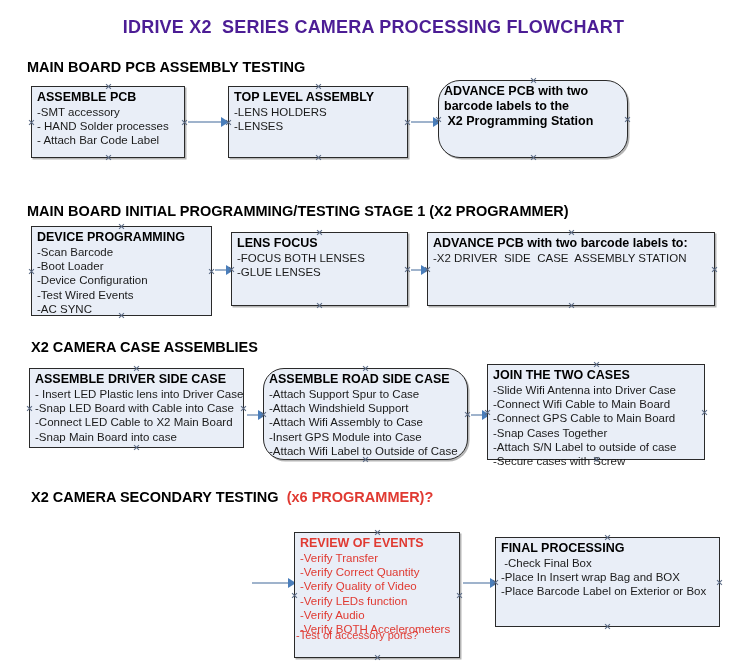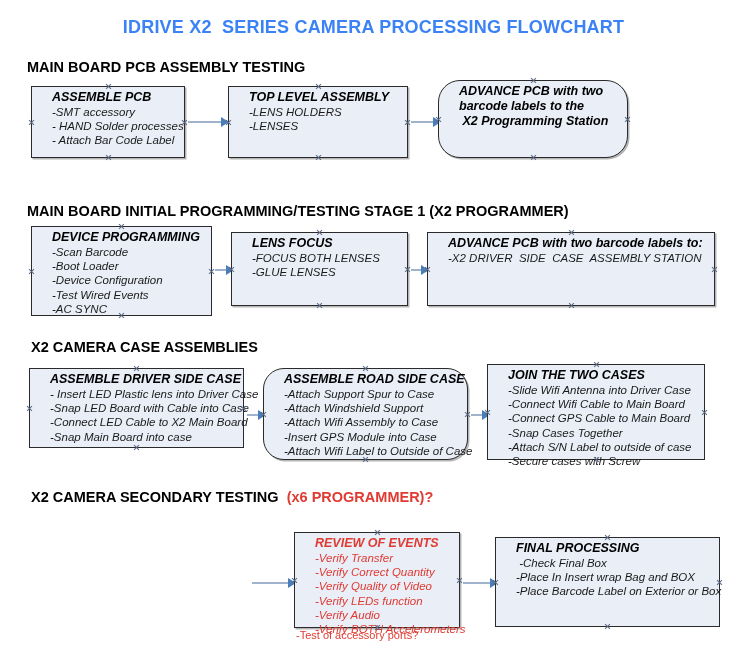--- a/index.html
+++ b/index.html
@@ -18,21 +18,21 @@
     overflow: hidden;
   }
   .title {
     position: absolute;
     left: 0;
     top: 17px;
     width: 747px;
     text-align: center;
     font-size: 18px;
     font-weight: bold;
-    color: #3b82f6;
+    color: #4c1d95;
     letter-spacing: 0.2px;
     white-space: pre;
   }
   .section-header {
     position: absolute;
     font-size: 14.5px;
     font-weight: bold;
     color: #000000;
     white-space: pre;
   }
@@ -44,22 +44,21 @@
     background: #e9eef7;
     border: 1px solid #2a2a2a;
     box-sizing: border-box;
     box-shadow: 1.5px 1.5px 0px rgba(120,120,120,0.55);
     overflow: visible;
   }
   .node.plain {
     box-shadow: none;
   }
   .node-inner {
-    padding: 3px 0 0 20px;
-    font-style: italic;
+    padding: 3px 0 0 5px;
   }
   .node-title {
     font-size: 12.5px;
     font-weight: bold;
     color: #000000;
     line-height: 15px;
     white-space: pre;
   }
   .node-title.red {
     color: #e03a32;
@@ -271,21 +270,21 @@
     <span class="handle h-left"></span>
     <span class="handle h-right"></span>
   </div>
 
   <div class="section-header" style="left:31px; top:489px;"><span>X2 CAMERA SECONDARY TESTING  </span><span class="accent">(x6 PROGRAMMER)?</span></div>
 
 
   <div class="connector" style="left:252px; top:582px; width:42px;"></div>
   <div class="arrowhead" style="left:288px; top:578px;"></div>
 
-  <div class="node" style="left:294px; top:532px; width:166px; height:96px;">
+  <div class="node" style="left:294px; top:532px; width:166px; height:126px;">
     <div class="node-inner">
       <div class="node-title red">REVIEW OF EVENTS</div>
       <div class="node-line red">-Verify Transfer</div>
       <div class="node-line red">-Verify Correct Quantity</div>
       <div class="node-line red">-Verify Quality of Video</div>
       <div class="node-line red">-Verify LEDs function</div>
       <div class="node-line red">-Verify Audio</div>
       <div class="node-line red">-Verify BOTH Accelerometers</div>
     </div>
     <span class="handle h-top"></span>

